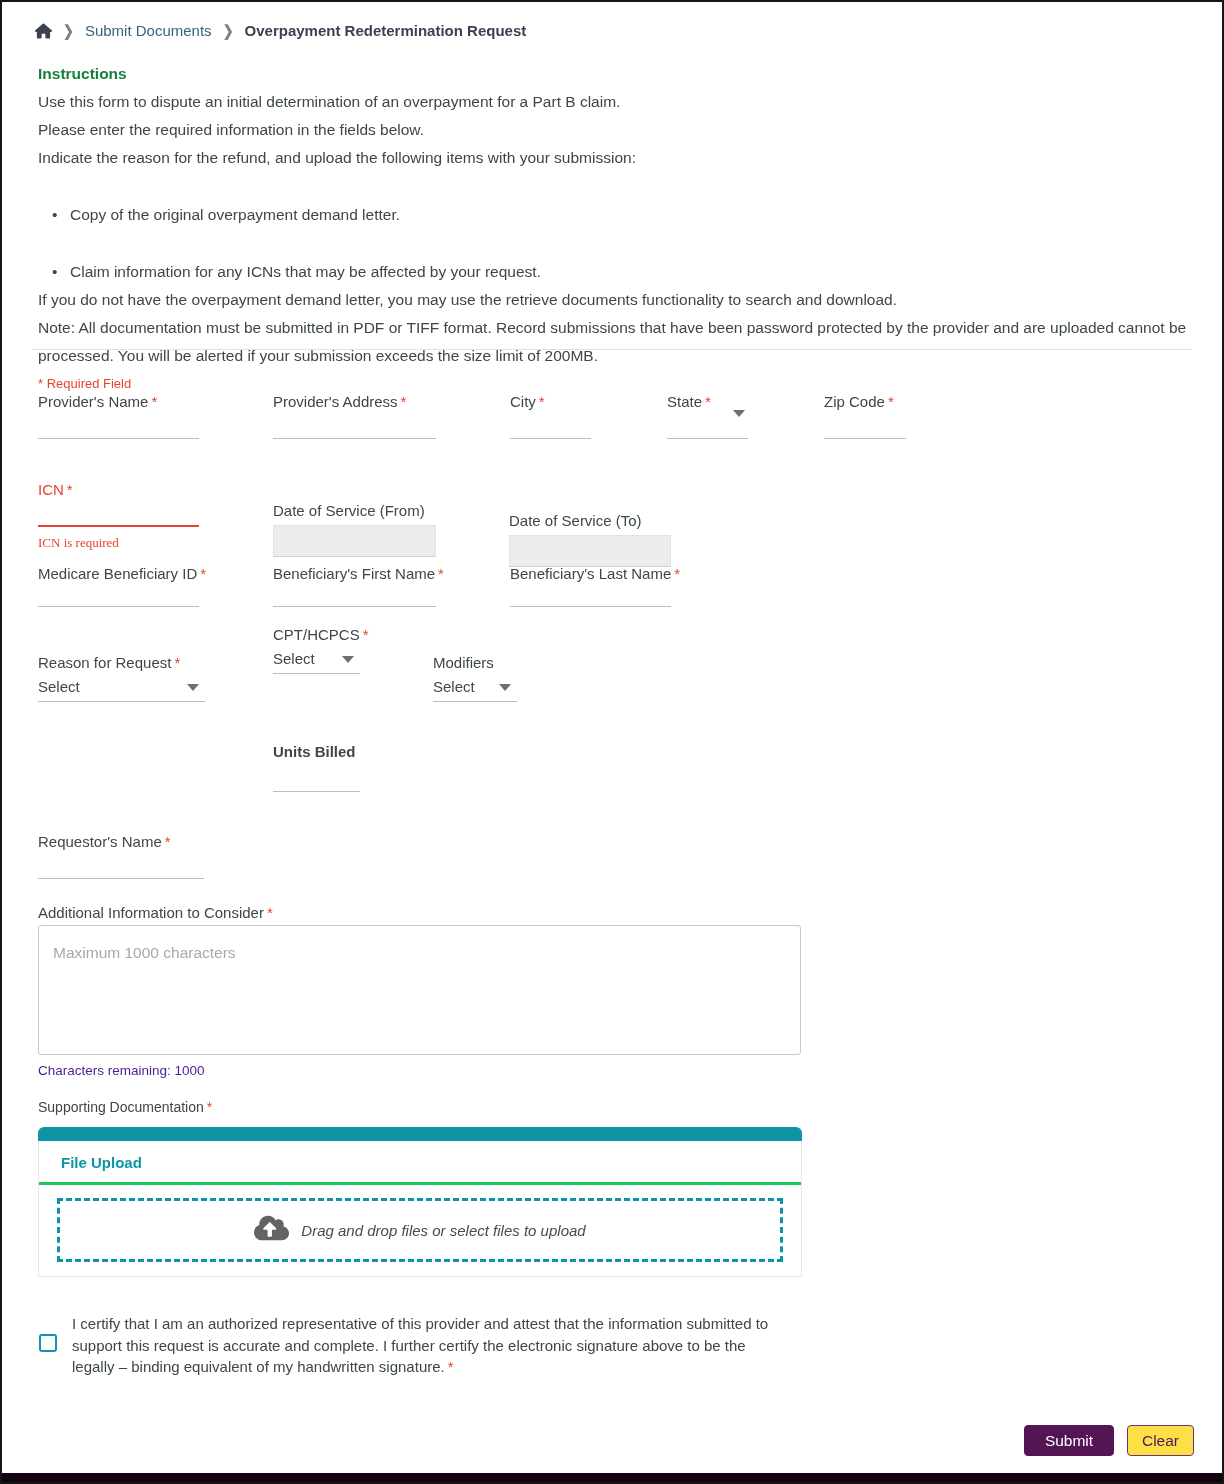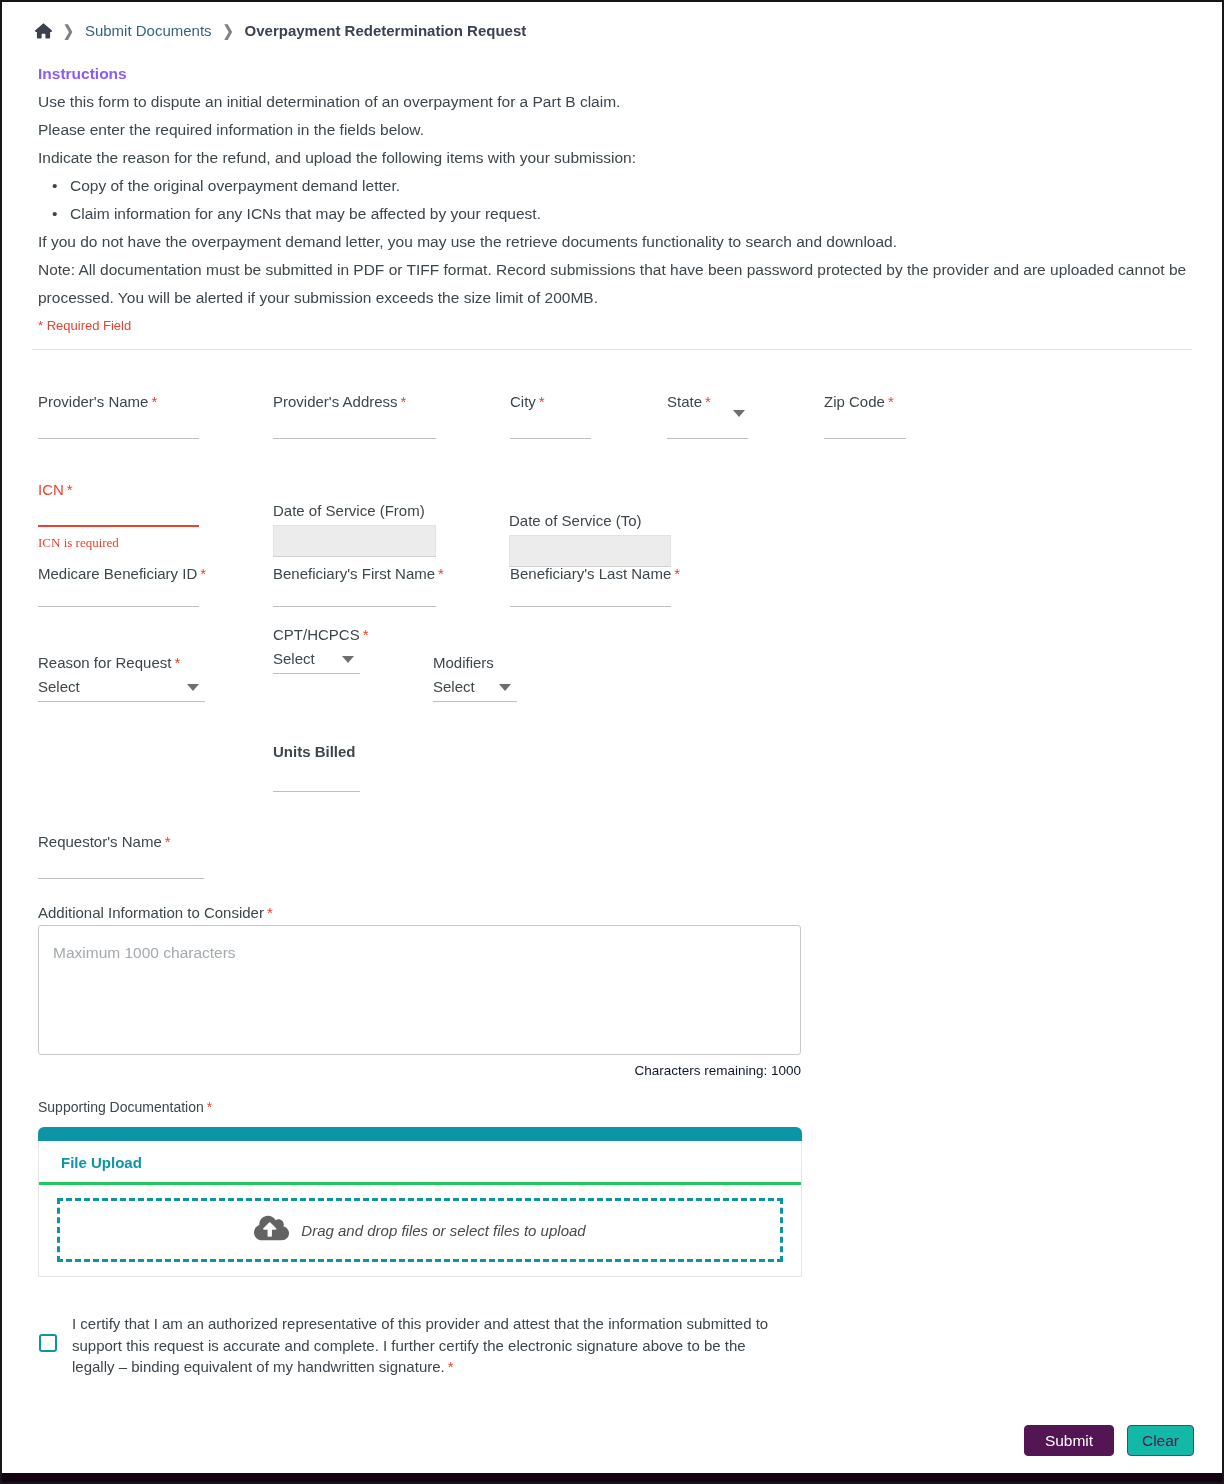--- a/index.html
+++ b/index.html
@@ -16,23 +16,23 @@
   }
   
   .breadcrumb { position:absolute; top:20px; left:33px; display:flex; align-items:center; gap:11px; font-size:15px; }
   .crumb-sep { color:#7c848a; font-size:13px; font-weight:bold; transform:scaleY(1.15); }
   .crumb-link { color:#33647e; text-decoration:none; cursor:pointer; }
   .crumb-current { color:#3b4151; font-weight:bold; }
   .home-svg { display:block; }
   
   .instructions { position:absolute; top:58px; left:36px; width:1155px; font-size:15.5px; }
   .instructions .line { line-height:28px; }
-  .instr-heading { font-weight:bold; color:#8b5cf6; line-height:28px; }
+  .instr-heading { font-weight:bold; color:#15803d; line-height:28px; }
   .instructions ul { list-style:none; padding-left:14px; }
-  .instructions li { line-height:28px; padding-left:18px; position:relative; }
+  .instructions li { line-height:28px; padding-left:18px; position:relative;margin-top:29px; }
   .instructions li::before { content:"•"; position:absolute; left:0; top:0; }
   .required-note { color:#e8432e; font-size:13px; line-height:28px; }
   .divider { position:absolute; top:347px; left:30px; width:1160px; border-top:1px solid #e2e2e2; }
   
   .fld { position:absolute; font-size:15px; }
   .lbl { color:#3d464b; white-space:nowrap; height:18px; }
   .req { color:#e8432e; margin-left:3px; }
   .u-input {
     display:block; width:100%; height:24px; margin-top:4px;
     border:none; border-bottom:1px solid #bdbdbd; background:transparent;
@@ -51,21 +51,21 @@
     background:#ececec; border:1px solid #e2e2e2; border-bottom:1px solid #cfcfcf;
   }
   
   .ta-label { position:absolute; top:902px; left:36px; font-size:15px; }
   textarea.addl {
     position:absolute; top:923px; left:36px; width:763px; height:130px;
     border:1px solid #c9c9c9; border-radius:3px; padding:18px 14px;
     font:italic 15px "Liberation Sans", sans-serif; color:#3d464b; resize:none; outline:none;
   }
   textarea.addl::placeholder { color:#a3a9ad; font-style:normal; font-size:15.5px; }
-  .counter { position:absolute; top:1061px; left:36px; width:763px; text-align:right; font-size:13.5px; color:#0f172a; }
+  .counter { position:absolute; top:1061px; left:36px; width:763px; text-align:left; font-size:13.5px; color:#4c1d95; }
   
   .supp-label { position:absolute; top:1097px; left:36px; font-size:14px; }
   .upload-card { position:absolute; top:1125px; left:36px; width:764px; }
   .upload-topbar { height:14px; background:#0e95a5; border-radius:6px 6px 0 0; }
   .upload-body { background:#fff; border:1px solid #e6e6e6; border-top:none; }
   .upload-tab { padding:13px 0 11px 22px; color:#0e95a5; font-weight:bold; font-size:15px; cursor:pointer; }
   .upload-tab-rule { border-bottom:3px solid #22c55e; }
   .dropzone {
     margin:13px 18px 14px 18px; height:64px;
     border:3px dashed #0e95a5;
@@ -75,21 +75,21 @@
   .dropzone-text { font-style:italic; font-size:15px; color:#4a4a4a; }
   
   .certify-box {
     position:absolute; top:1332px; left:37px; width:18px; height:18px;
     border:2px solid #0e95a5; border-radius:3px; background:#fff; cursor:pointer;
   }
   .cert-text { position:absolute; top:1311px; left:70px; width:712px; font-size:15px; line-height:21.5px; }
   
   .btn { position:absolute; top:1423px; height:31px; border-radius:4px; font:15.5px "Liberation Sans", sans-serif; cursor:pointer; }
   .btn-submit { left:1022px; width:90px; background:#541554; color:#fff; border:1px solid #541554; }
-  .btn-clear  { left:1125px; width:67px; background:#14b8a6; color:#541554; border:1px solid #6b3570; }
+  .btn-clear  { left:1125px; width:67px; background:#fde047; color:#541554; border:1px solid #6b3570; }
   
   .footer-bar { position:absolute; left:0; bottom:0; width:100%; height:9px; background:#120212; }
 </style>
 </head>
 <body>
 
 <div id="screen">
 
   <nav class="breadcrumb">
     <span>

